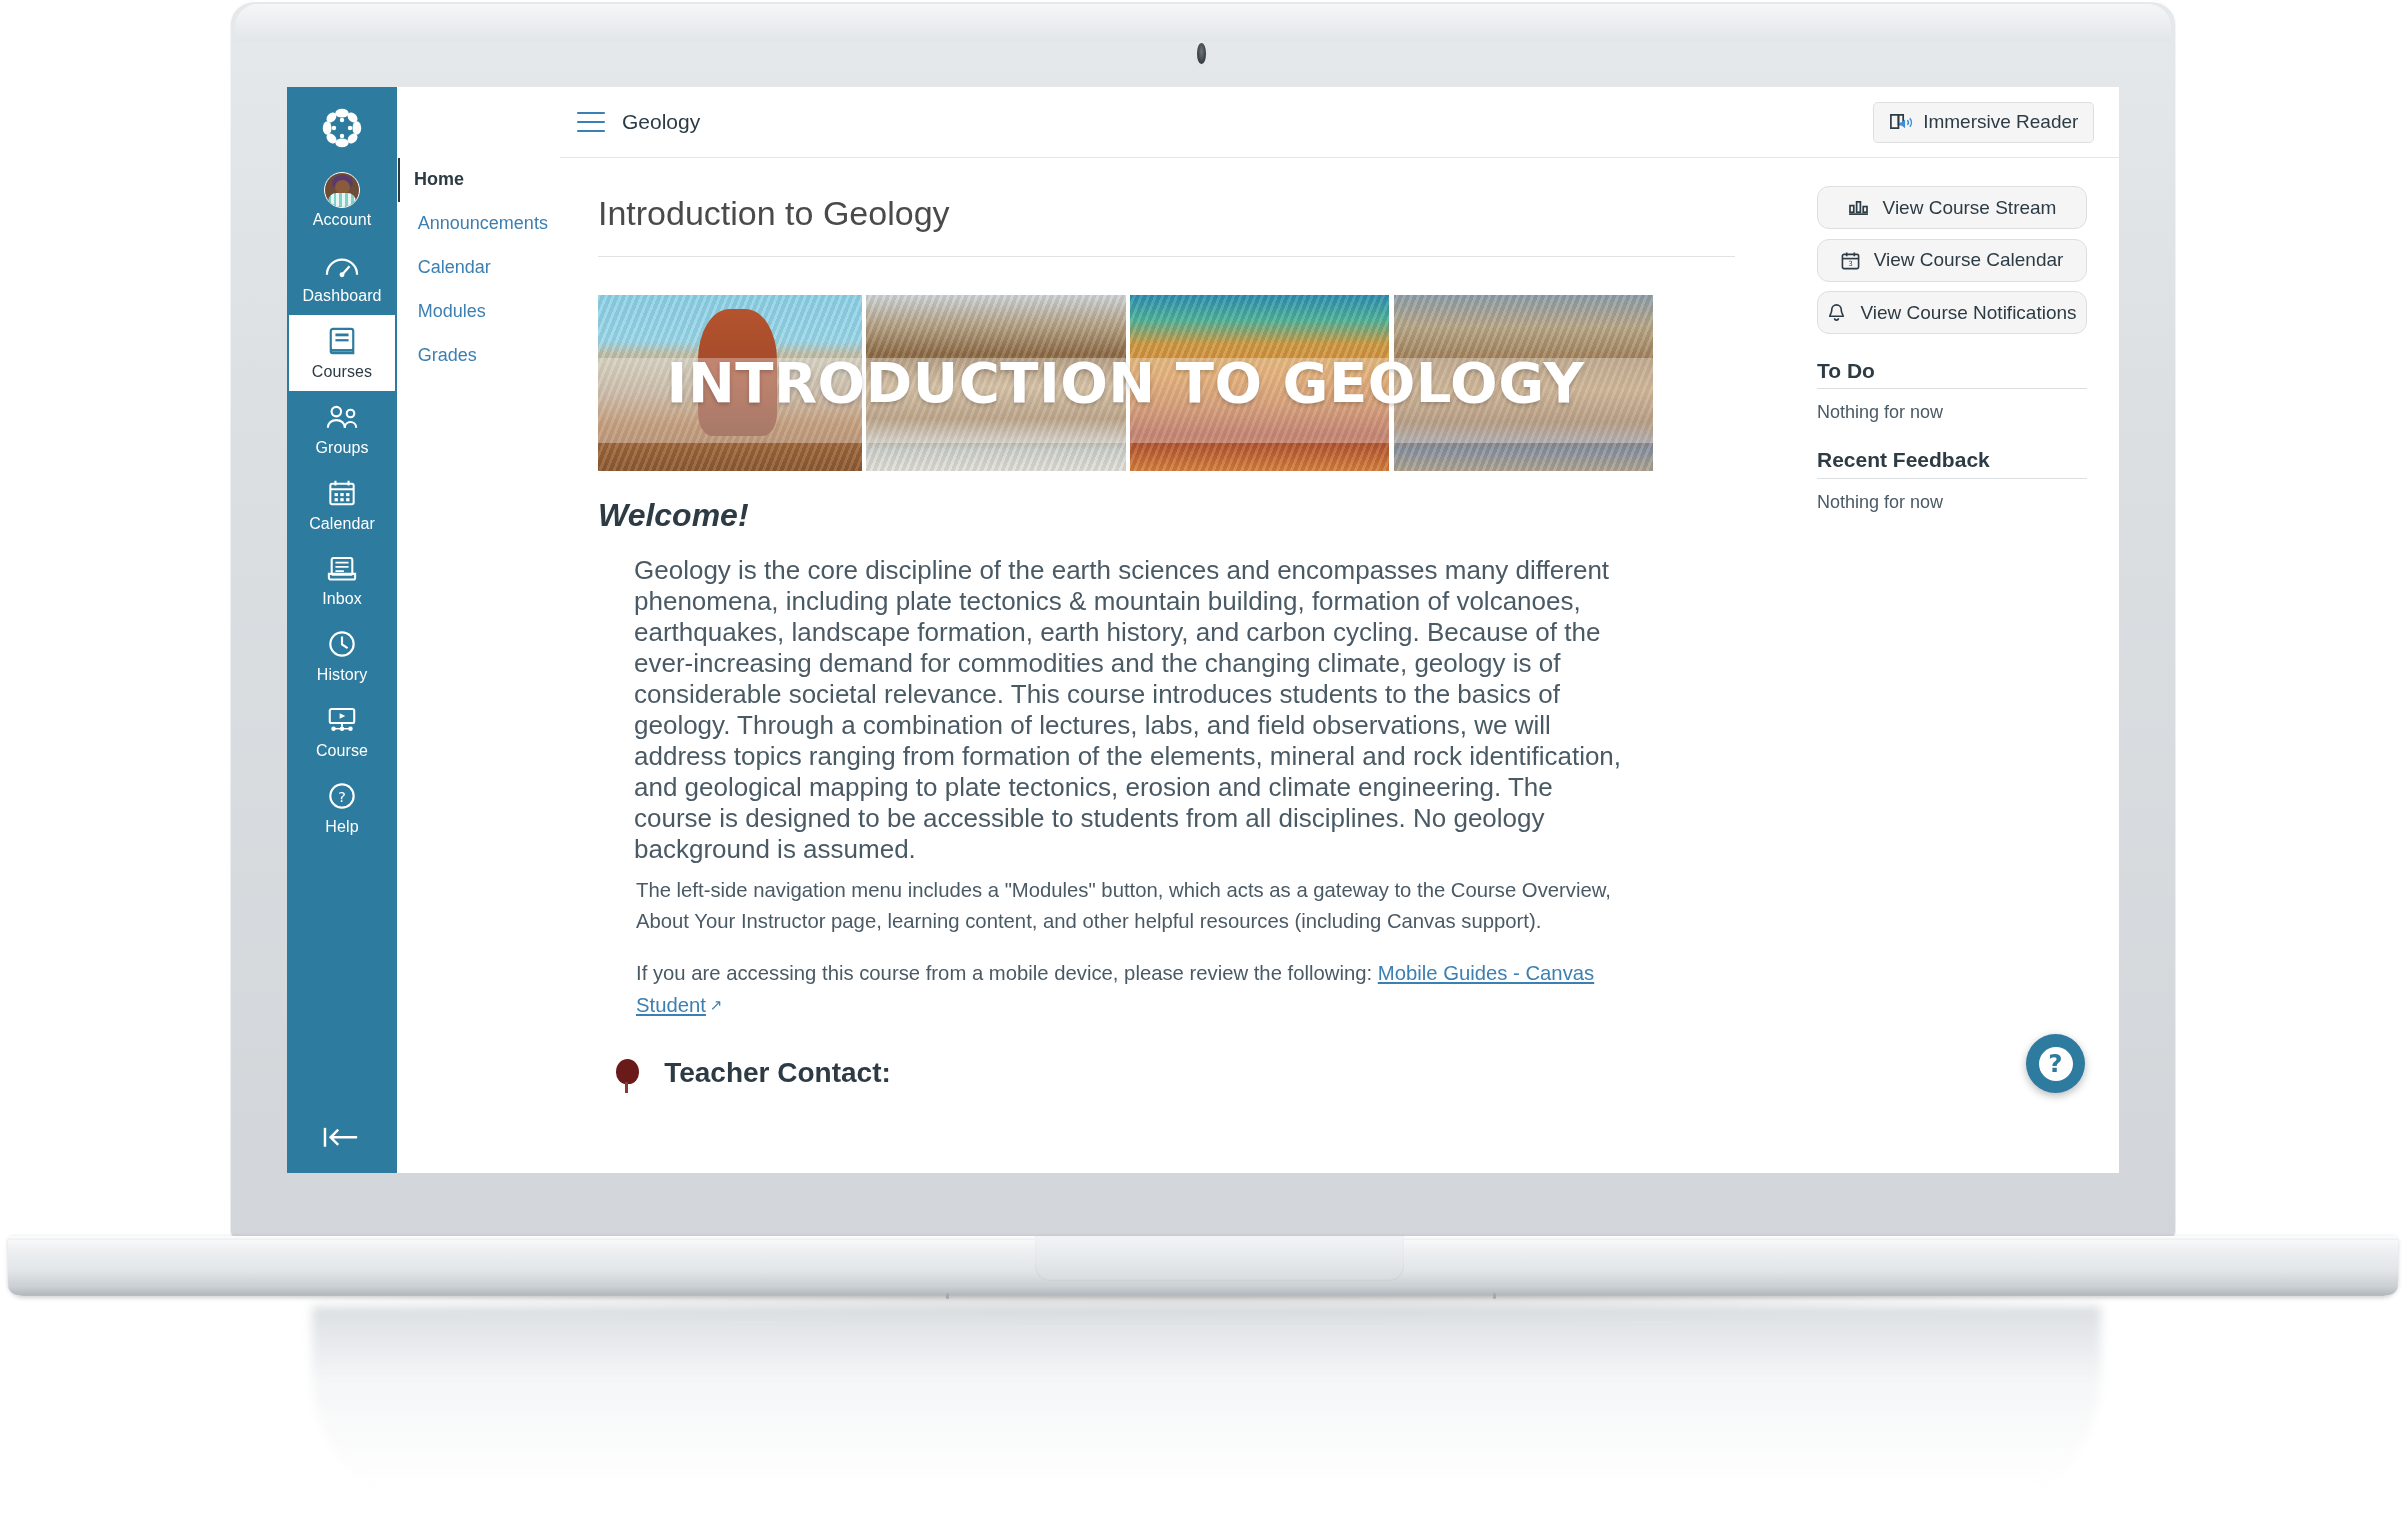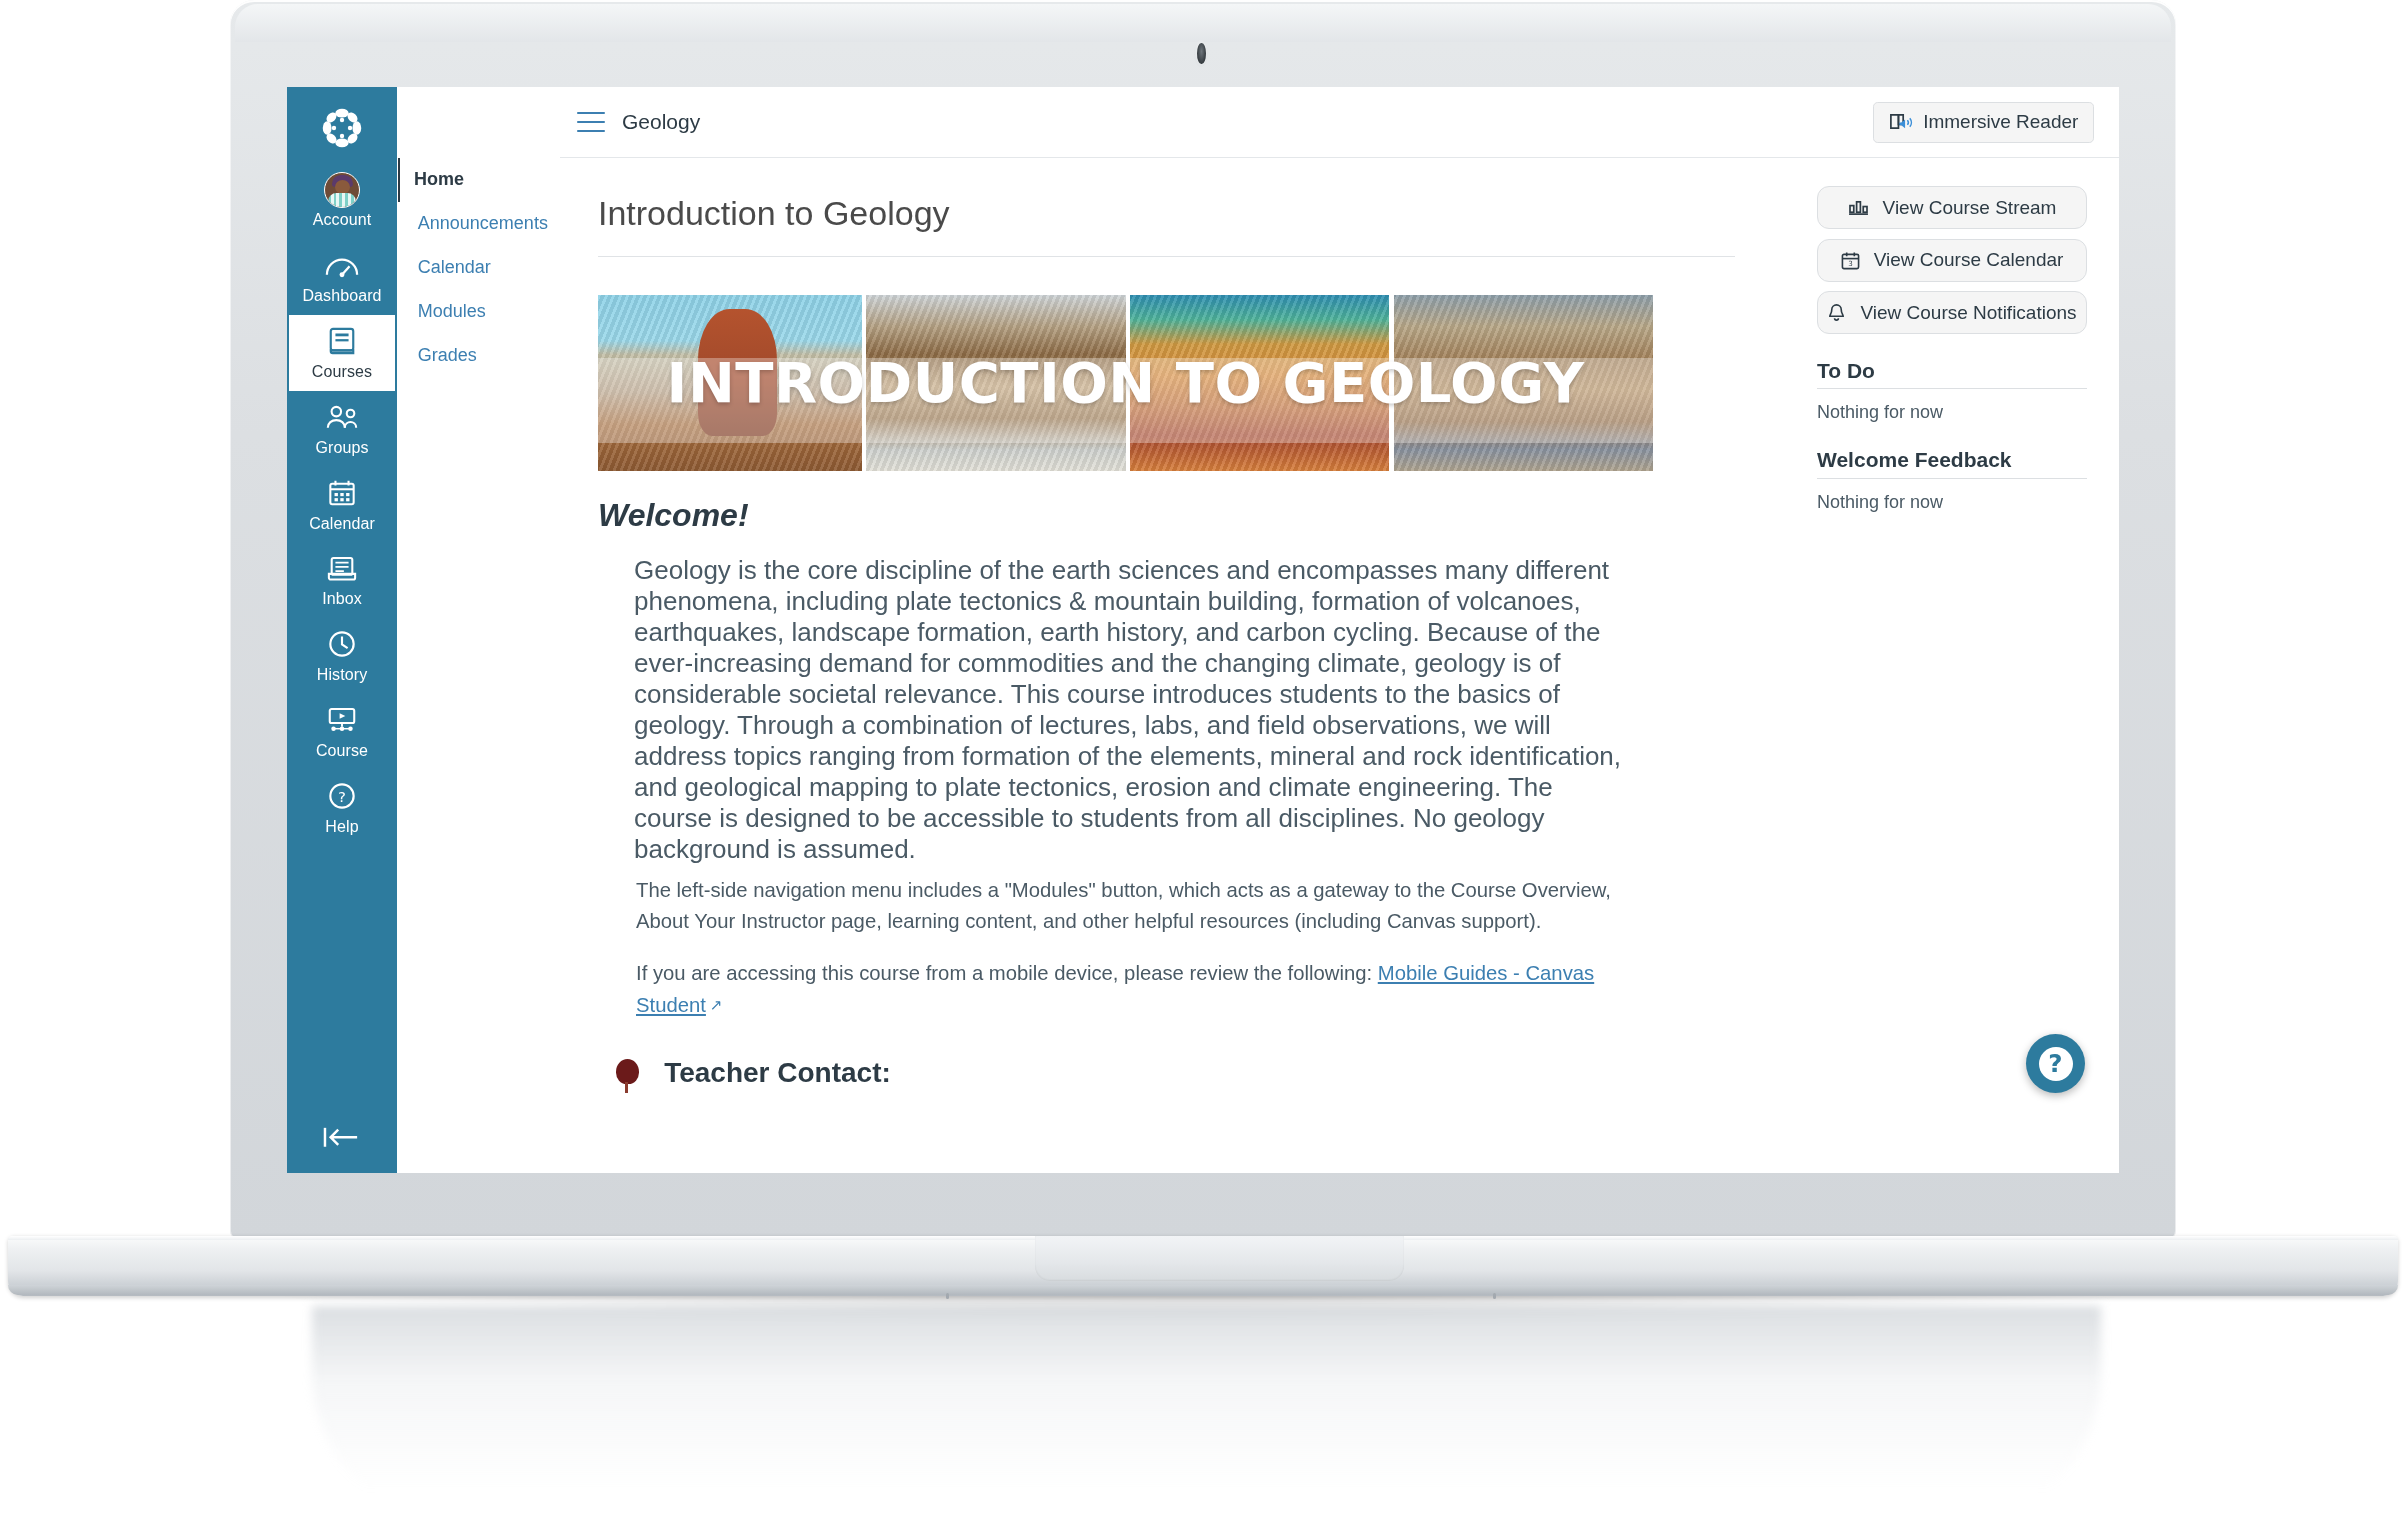--- a/index.html
+++ b/index.html
@@ -475,21 +475,21 @@
                     <path d="M8 16a2 2 0 004 0" fill="none" stroke="#2d3b45" stroke-width="1.7"></path>
                   </svg>
               </span>
               <span>View Course Notifications</span>
             </div>
 
             <h3 class="rail-h">To Do</h3>
             <div class="rail-rule"></div>
             <p class="rail-sub">Nothing for now</p>
 
-            <h3 class="rail-h">Welcome Feedback</h3>
+            <h3 class="rail-h">Recent Feedback</h3>
             <div class="rail-rule"></div>
             <p class="rail-sub">Nothing for now</p>
           </aside>
 
         </div>
       </div>
     </div>
 
     <div class="fab">
       <span class="fab-inner">?</span>

